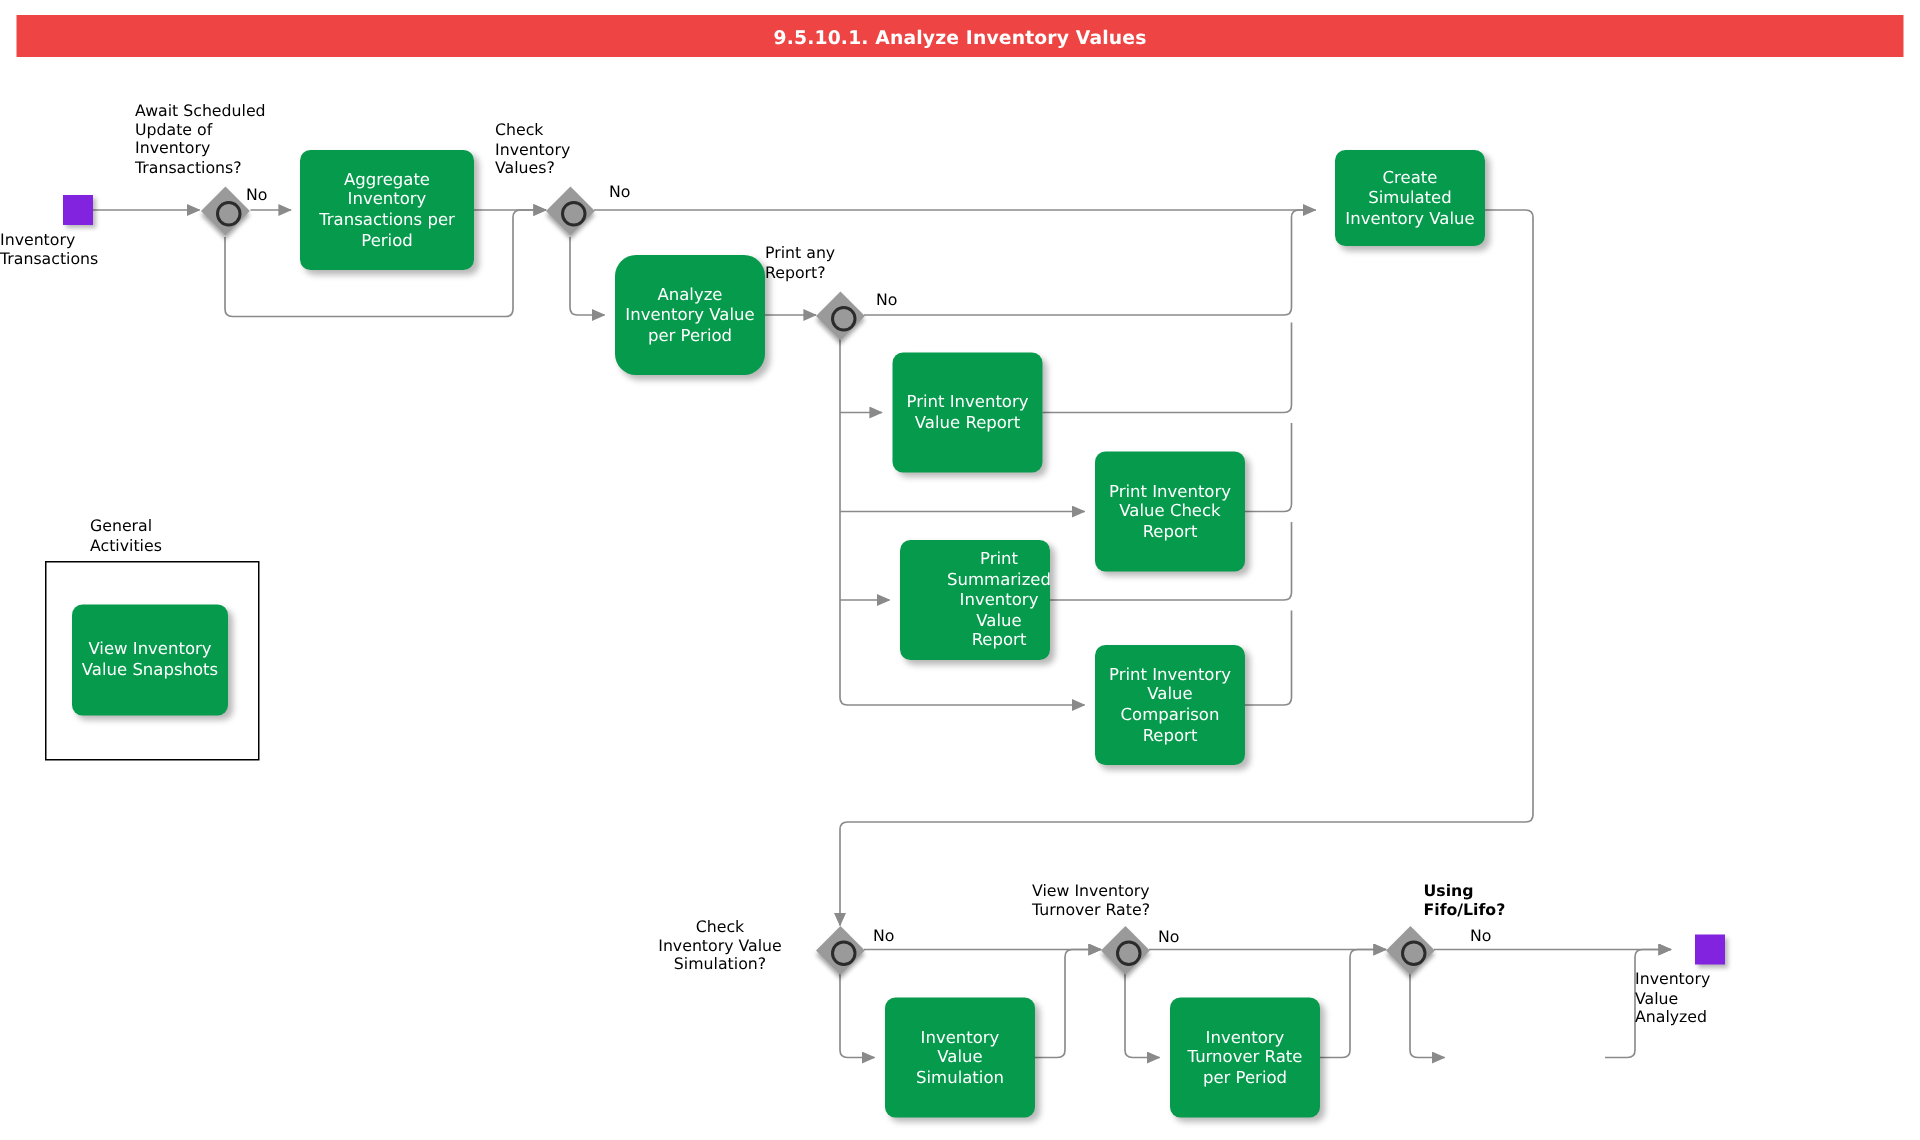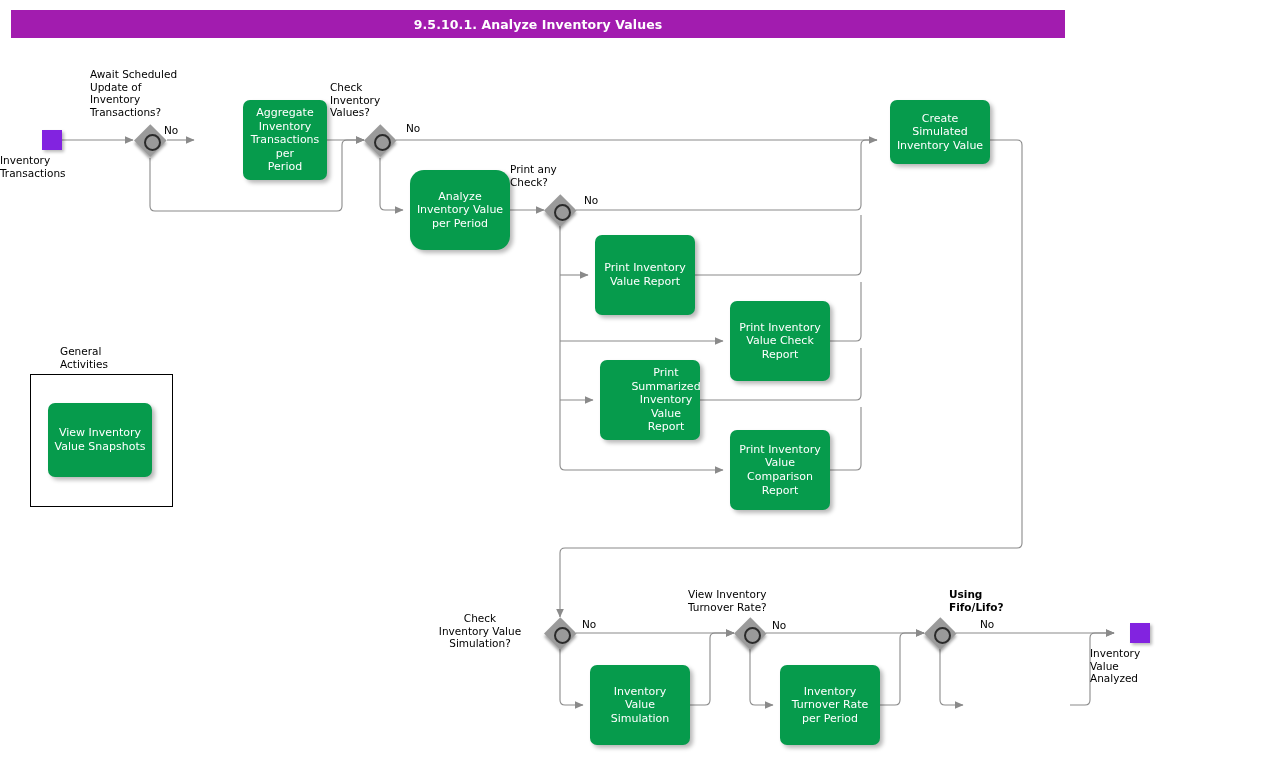--- a/index.html
+++ b/index.html
@@ -2,22 +2,22 @@
 <html><head>
 <meta charset="utf-8">
 <style>
   html,body{margin:0;padding:0;background:#ffffff;}
   body{width:1280px;height:760px;position:relative;overflow:hidden;
        font-family:"DejaVu Sans","Liberation Sans",sans-serif;}
 
   #canvas{position:absolute;left:0;top:0;width:1280px;height:760px;}
 
   
-  .titlebar{position:absolute;left:11px;top:10px;width:1054px;height:28px;
-            background:#a21caf;display:flex;align-items:center;justify-content:center;}
+  .titlebar{position:absolute;left:11px;top:10px;width:1258px;height:28px;
+            background:#ef4444;display:flex;align-items:center;justify-content:center;}
   .titlebar .t{color:#ffffff;font-size:12.5px;font-weight:bold;letter-spacing:.1px;
                font-family:"DejaVu Sans","Liberation Sans",sans-serif;}
 
   
   svg.wires{position:absolute;left:0;top:0;width:1280px;height:760px;pointer-events:none;}
 
   
   .task{position:absolute;background:#069B4C;border-radius:7px;
         box-shadow:3px 3px 4px rgba(0,0,0,.28);
         display:flex;align-items:center;justify-content:center;text-align:center;
@@ -140,21 +140,21 @@
   <div class="lbl" style="left: 330px; top: 81px; width: 100px; white-space: pre-line;">Check
 Inventory
 Values?</div>
   <div class="lbl no" style="left: 406px; top: 122px; width: 28px; text-align: left; white-space: pre-line;">No</div>
 
   <div class="gw" style="left:544px;top:194px;">
     <div class="dia"></div>
     <div class="ring"></div>
   </div>
   <div class="lbl" style="left: 510px; top: 163px; width: 96px; white-space: pre-line;">Print any
-Check?</div>
+Report?</div>
   <div class="lbl no" style="left: 584px; top: 194px; width: 28px; text-align: left; white-space: pre-line;">No</div>
 
   <div class="gw" style="left:544px;top:617px;">
     <div class="dia"></div>
     <div class="ring"></div>
   </div>
   <div class="lbl" style="left: 420px; top: 612px; width: 120px; text-align: center; white-space: pre-line;">Check
 Inventory Value
 Simulation?</div>
   <div class="lbl no" style="left: 582px; top: 618px; width: 28px; text-align: left; white-space: pre-line;">No</div>
@@ -168,21 +168,21 @@
   <div class="lbl no" style="left: 772px; top: 619px; width: 28px; text-align: left; white-space: pre-line;">No</div>
 
   <div class="gw" style="left:924px;top:617px;">
     <div class="dia"></div>
     <div class="ring"></div>
   </div>
   <div class="lbl" style="left: 949px; top: 588px; width: 84px; white-space: pre-line; font-weight: bold;">Using
 Fifo/Lifo?</div>
   <div class="lbl no" style="left: 980px; top: 618px; width: 28px; text-align: left; white-space: pre-line;">No</div>
 
-  <div class="task" style="left:200px;top:100px;width:84px;height:80px;white-space:pre-line;margin-left:43px;">Aggregate
+  <div class="task" style="left:200px;top:100px;width:116px;height:80px;white-space:pre-line;">Aggregate
 Inventory
 Transactions per
 Period</div>
 
   <div class="task" style="left:410px;top:170px;width:100px;height:80px;white-space:pre-line;border-radius:14px;">Analyze
 Inventory Value
 per Period</div>
 
   <div class="task" style="left:595px;top:235px;width:100px;height:80px;white-space:pre-line;">Print Inventory
 Value Report</div>

